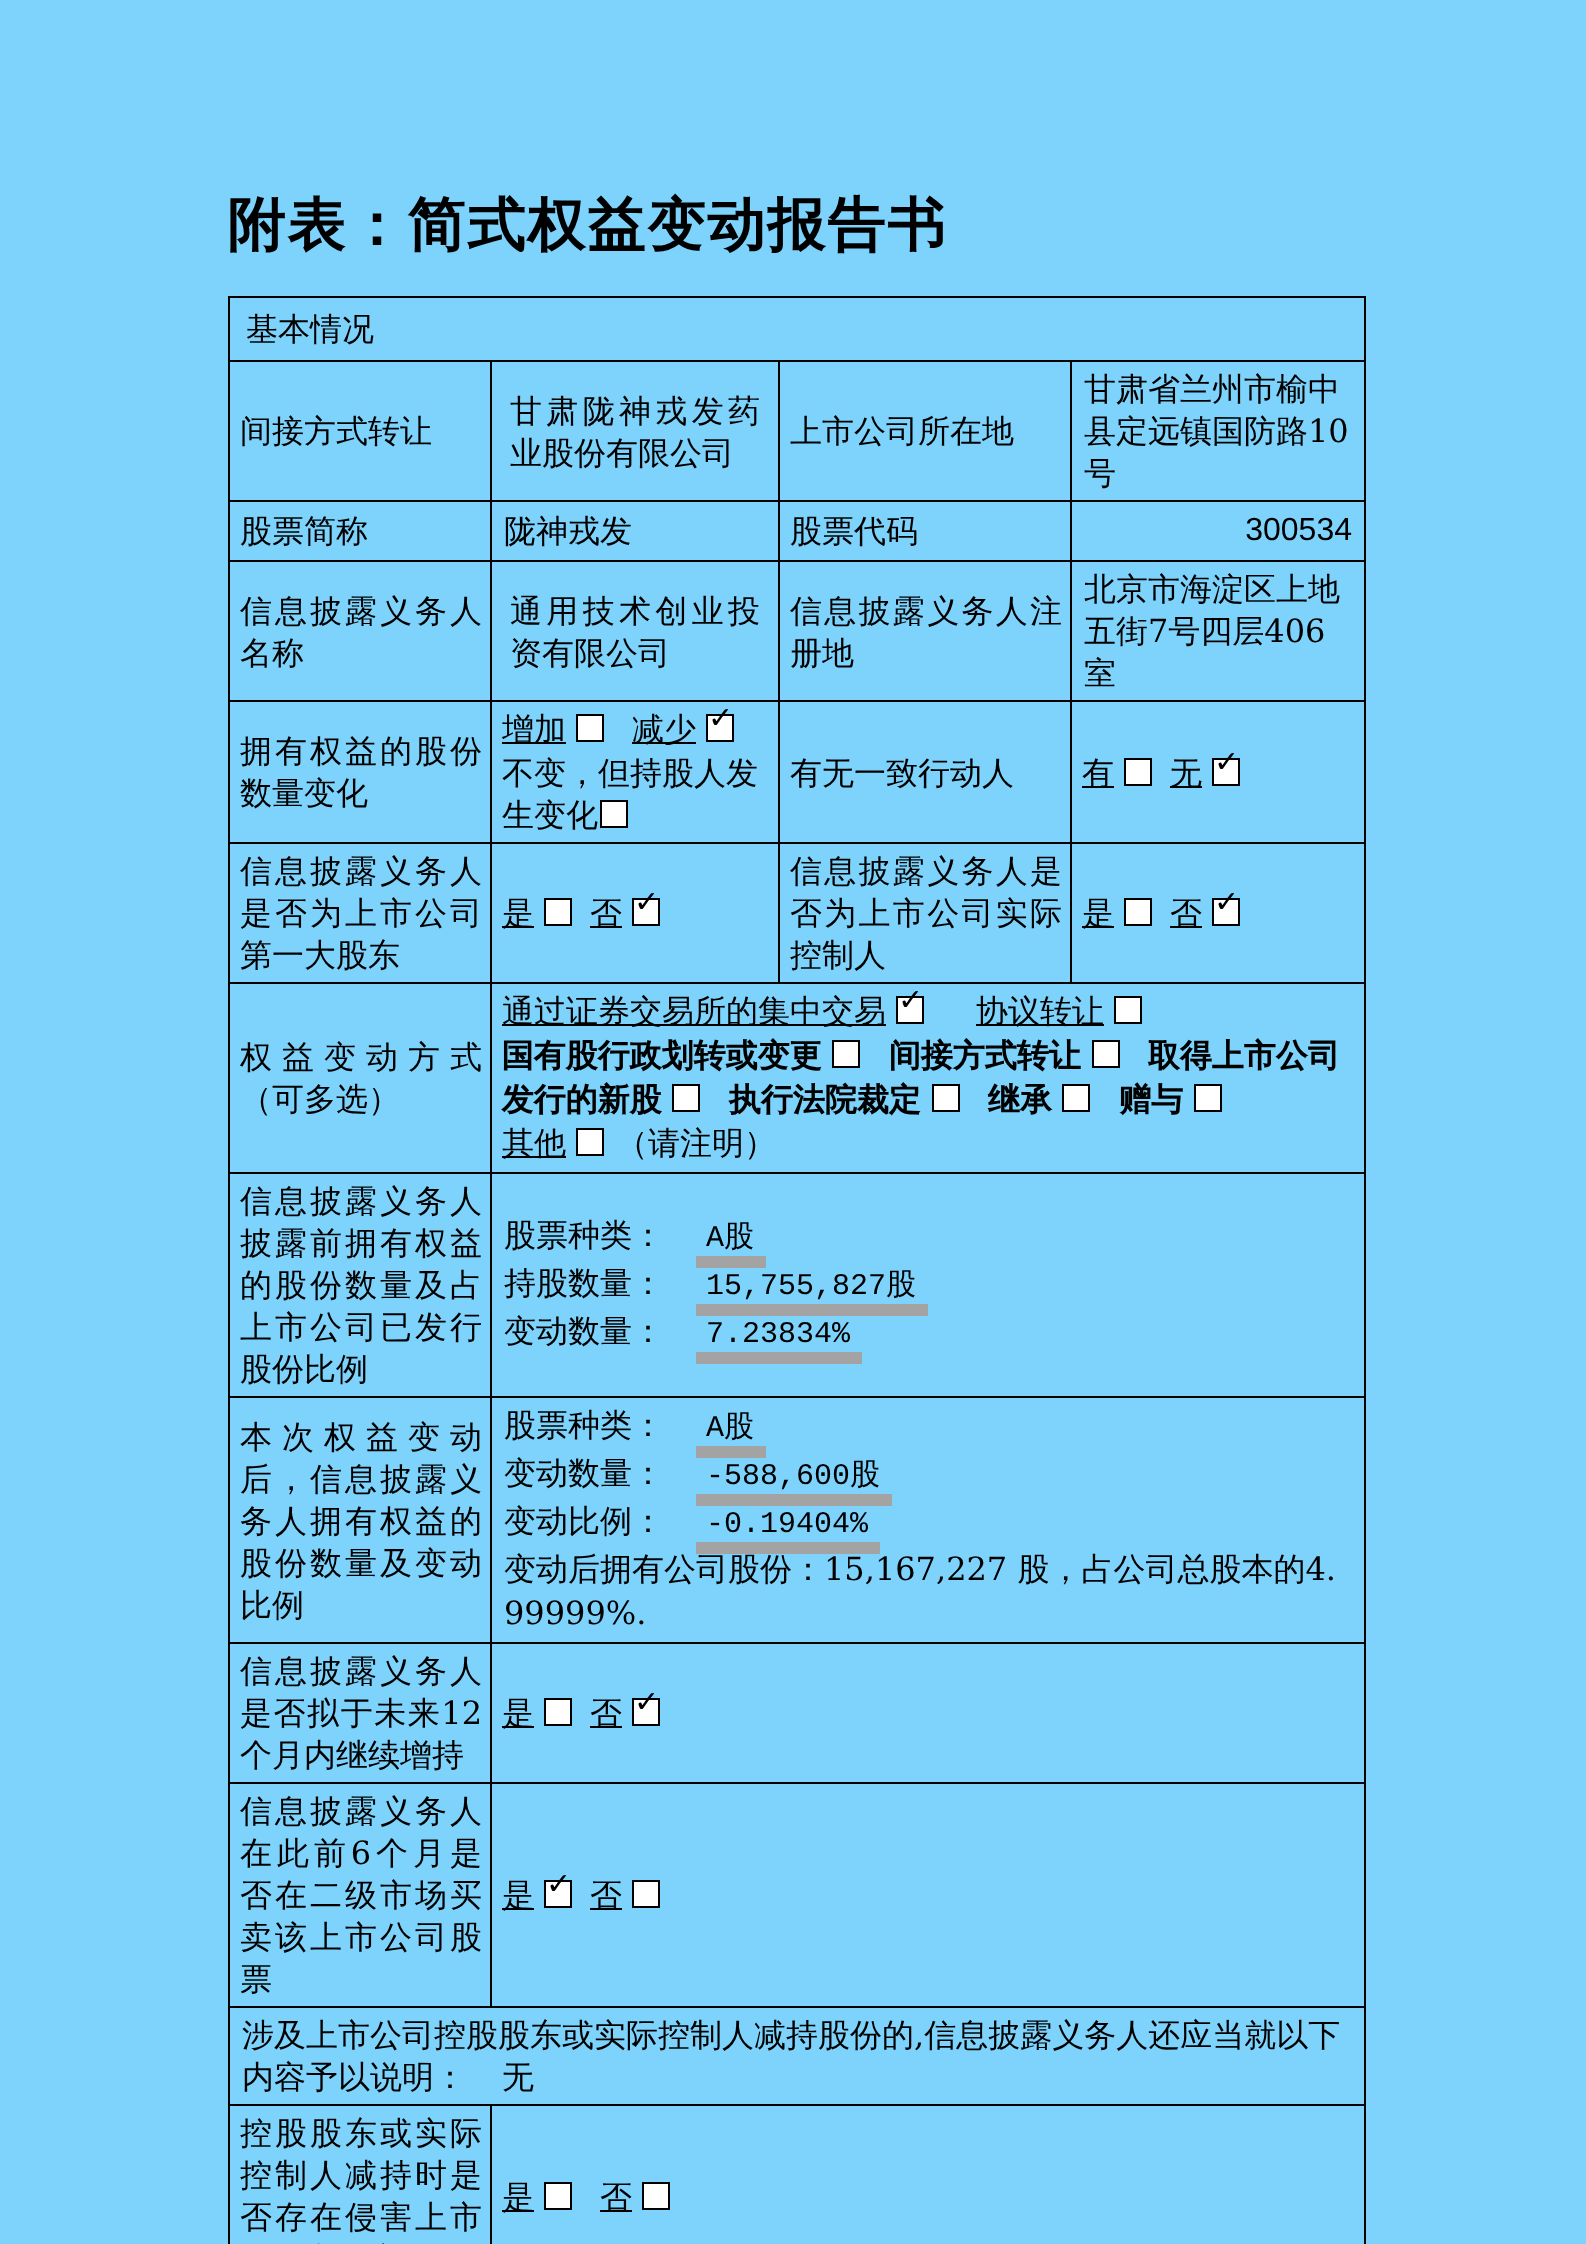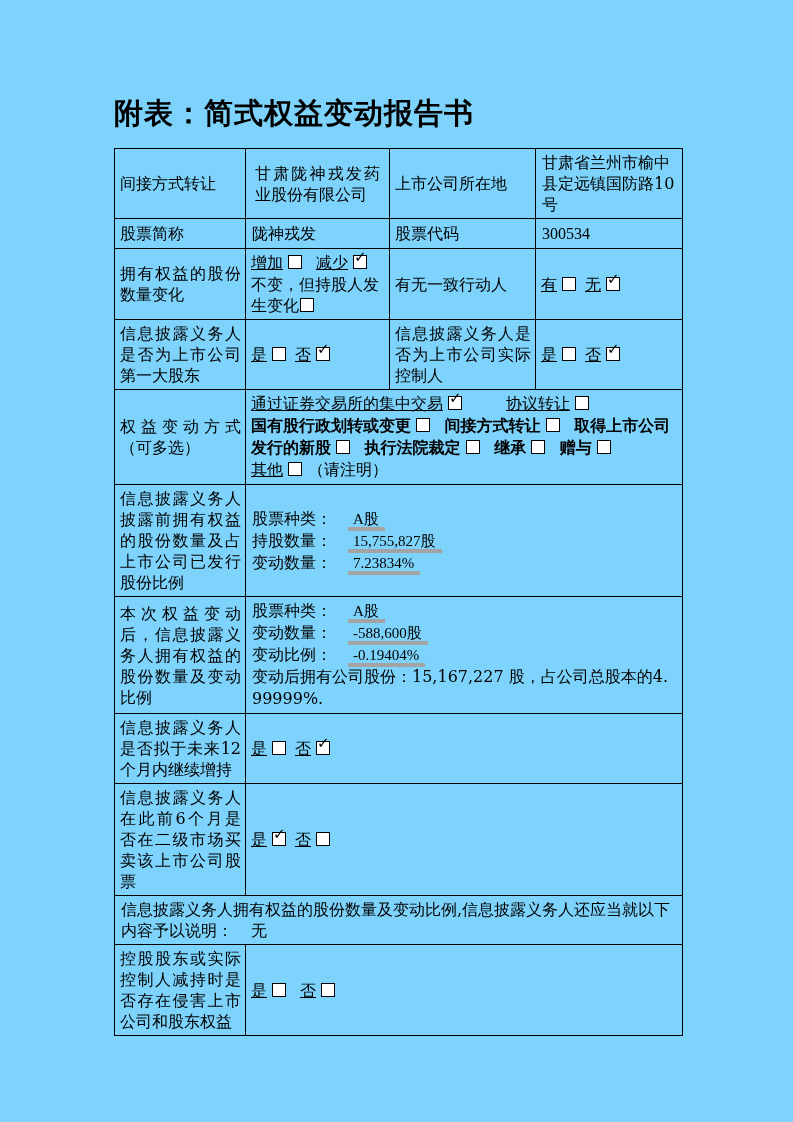--- a/index.html
+++ b/index.html
@@ -23,27 +23,27 @@
     word-break:break-all;overflow:hidden;
   }
   td.hdr{padding:4px 8px;}
   td.lbl{text-align:justify;padding:3px 4px 3px 5px;}
   td.just{text-align:justify;padding:3px 9px;}
   td.val{padding:3px 5px;}
   td.wide{padding:3px 6px;}
   .ln{display:block;line-height:22px;}
   .lt{margin-right:16px;}
   .uv{
-    border-bottom:4px solid #a3a3a3;padding:0 6px 0 5px;
-    font-family:Liberation Serif, serif;font-size:15px;
+    border-bottom:6px solid #a3a3a3;padding:0 6px 0 5px;
+    font-family:Liberation Mono, monospace;font-size:15px;
   }
-  .num{font-family:Liberation Serif, serif;font-size:15px;}
+  .num{font-family:Liberation Sans, sans-serif;font-size:15px;text-align:right;}
   .opt{white-space:nowrap;text-decoration:underline;}
   .gap{margin-right:14px;}
-  .biggap{margin-right:44px;}
+  .biggap{margin-right:26px;}
   .mgap{margin-right:9px;}
   .cb{
     position:relative;display:inline-block;width:12px;height:12px;
     border:1.5px solid #000;margin-left:5px;vertical-align:-1px;background:#fff;
   }
   .cb.tight{margin-left:1px;}
   .cb .mk{
     position:absolute;left:0px;top:-6px;width:14px;
     font-style:normal;font-weight:bold;font-size:15px;line-height:1;
     font-family:"DejaVu Sans", sans-serif;
@@ -61,35 +61,44 @@
 
   <table class="tbl">
     <colgroup>
       <col style="width:131px">
         <col style="width:144px">
         <col style="width:146px">
         <col style="width:147px">
     </colgroup>
 
     <tbody>
+        <tr style="height:32px">
+      <td colspan="4" class="hdr">基本情况</td>
+    </tr>
 
     <tr style="height:67px">
       <td class="lbl">间接方式转让</td>
       <td class="just">甘肃陇神戎发药业股份有限公司</td>
       <td class="lbl">上市公司所在地</td>
       <td class="wide">甘肃省兰州市榆中县定远镇国防路10号</td>
     </tr>
 
     <tr style="height:30px">
       <td class="lbl">股票简称</td>
       <td class="wide">陇神戎发</td>
       <td class="lbl">股票代码</td>
       <td class="wide num">300534</td>
     </tr>
 
+    <tr style="height:43px">
+      <td class="lbl">信息披露义务人名称</td>
+      <td class="just">通用技术创业投资有限公司</td>
+      <td class="lbl">信息披露义务人注册地</td>
+      <td class="wide">北京市海淀区上地五街7号四层406室</td>
+    </tr>
 
     <tr style="height:62px">
       <td class="lbl">拥有权益的股份数量变化</td>
       <td class="val">
         <span class="ln"><span class="opt gap"><span>增加</span><span class="cb"><i class="mk"></i></span></span><span class="opt"><span>减少</span><span class="cb"><i class="mk">✓</i></span></span></span>
         <span><span>不变，但持股人发生变化</span><span class="cb tight"><i class="mk"></i></span></span>
       </td>
       <td class="lbl">有无一致行动人</td>
       <td class="val">
         <span class="opt mgap"><span>有</span><span class="cb"><i class="mk"></i></span></span><span class="opt"><span>无</span><span class="cb"><i class="mk">✓</i></span></span>
@@ -144,21 +153,21 @@
 
     <tr style="height:82px">
       <td class="lbl">信息披露义务人在此前6个月是否在二级市场买卖该上市公司股票</td>
       <td colspan="3" class="val">
         <span class="opt mgap"><span>是</span><span class="cb"><i class="mk">✓</i></span></span><span class="opt"><span>否</span><span class="cb"><i class="mk"></i></span></span>
       </td>
     </tr>
 
     <tr style="height:46px">
       <td colspan="4" class="wide">
-        <span>信息披露义务人拥有权益的股份数量及变动比例,信息披露义务人还应当就以下内容予以说明：</span><span class="ans">无</span>
+        <span>涉及上市公司控股股东或实际控制人减持股份的,信息披露义务人还应当就以下内容予以说明：</span><span class="ans">无</span>
       </td>
     </tr>
 
     <tr style="height:87px">
       <td class="lbl">控股股东或实际控制人减持时是否存在侵害上市公司和股东权益</td>
       <td colspan="3" class="val">
         <span class="opt gap"><span>是</span><span class="cb"><i class="mk"></i></span></span><span class="opt"><span>否</span><span class="cb"><i class="mk"></i></span></span>
       </td>
     </tr>
 

